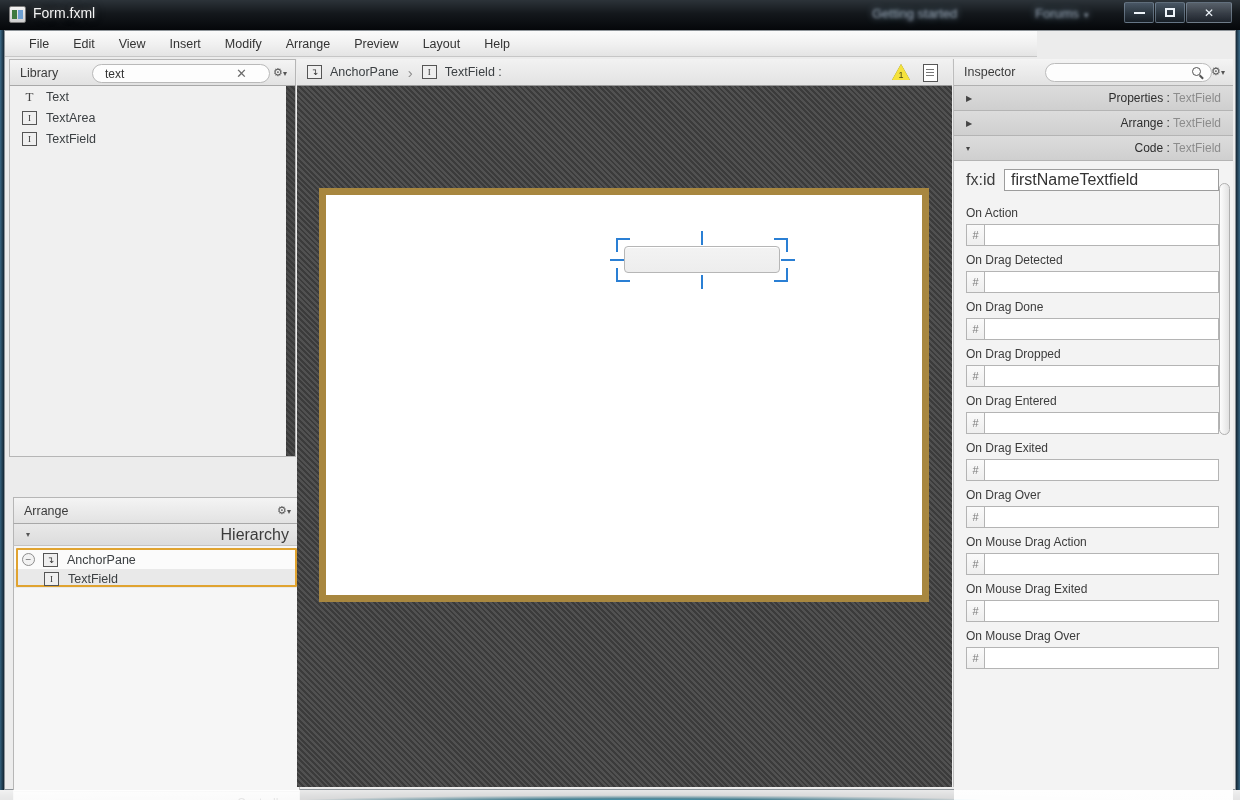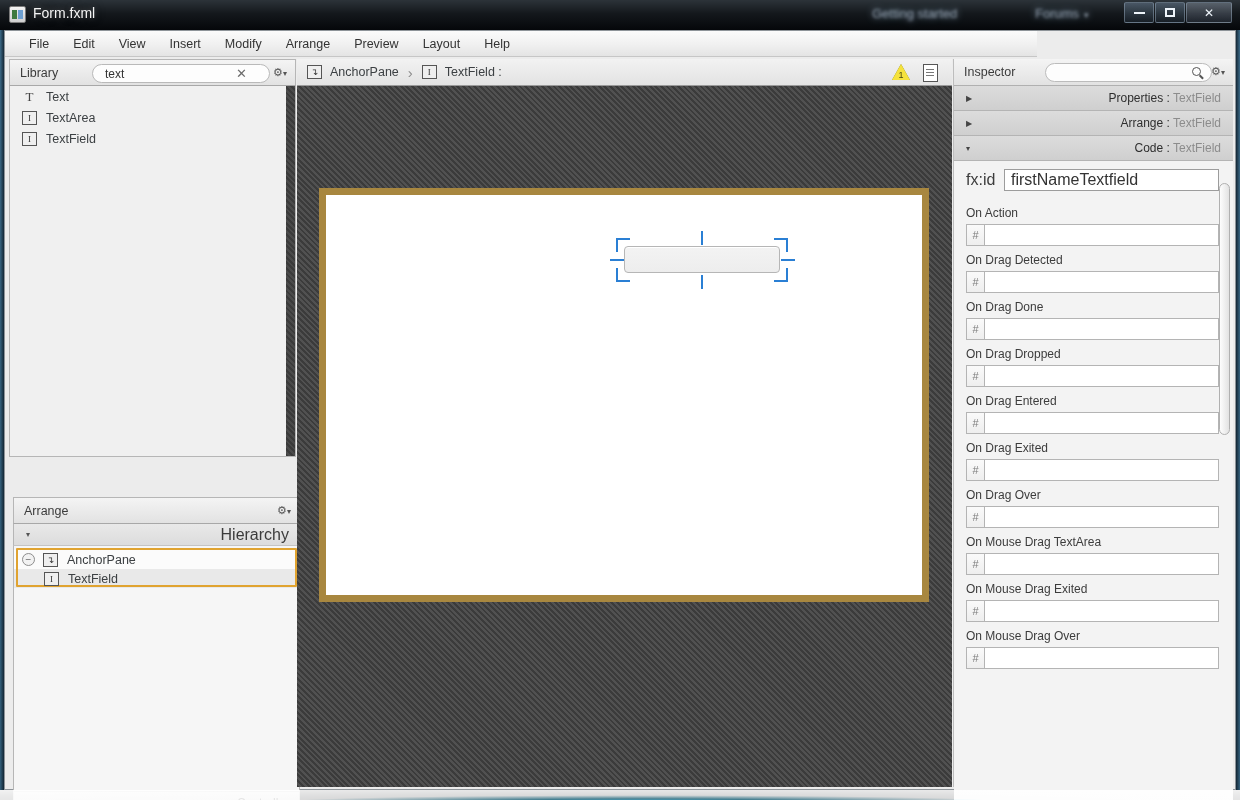--- a/index.html
+++ b/index.html
@@ -508,21 +508,21 @@
           </span>
         </div>
         <div class="evt">
           <span class="lbl">On Drag Over</span>
           <span class="fieldwrap">
             <span class="hashbox">#</span>
             <input value="" style="">
           </span>
         </div>
         <div class="evt">
-          <span class="lbl">On Mouse Drag TextArea</span>
+          <span class="lbl">On Mouse Drag Action</span>
           <span class="fieldwrap">
             <span class="hashbox">#</span>
             <input value="" style="">
           </span>
         </div>
         <div class="evt">
           <span class="lbl">On Mouse Drag Exited</span>
           <span class="fieldwrap">
             <span class="hashbox">#</span>
             <input value="" style="">

